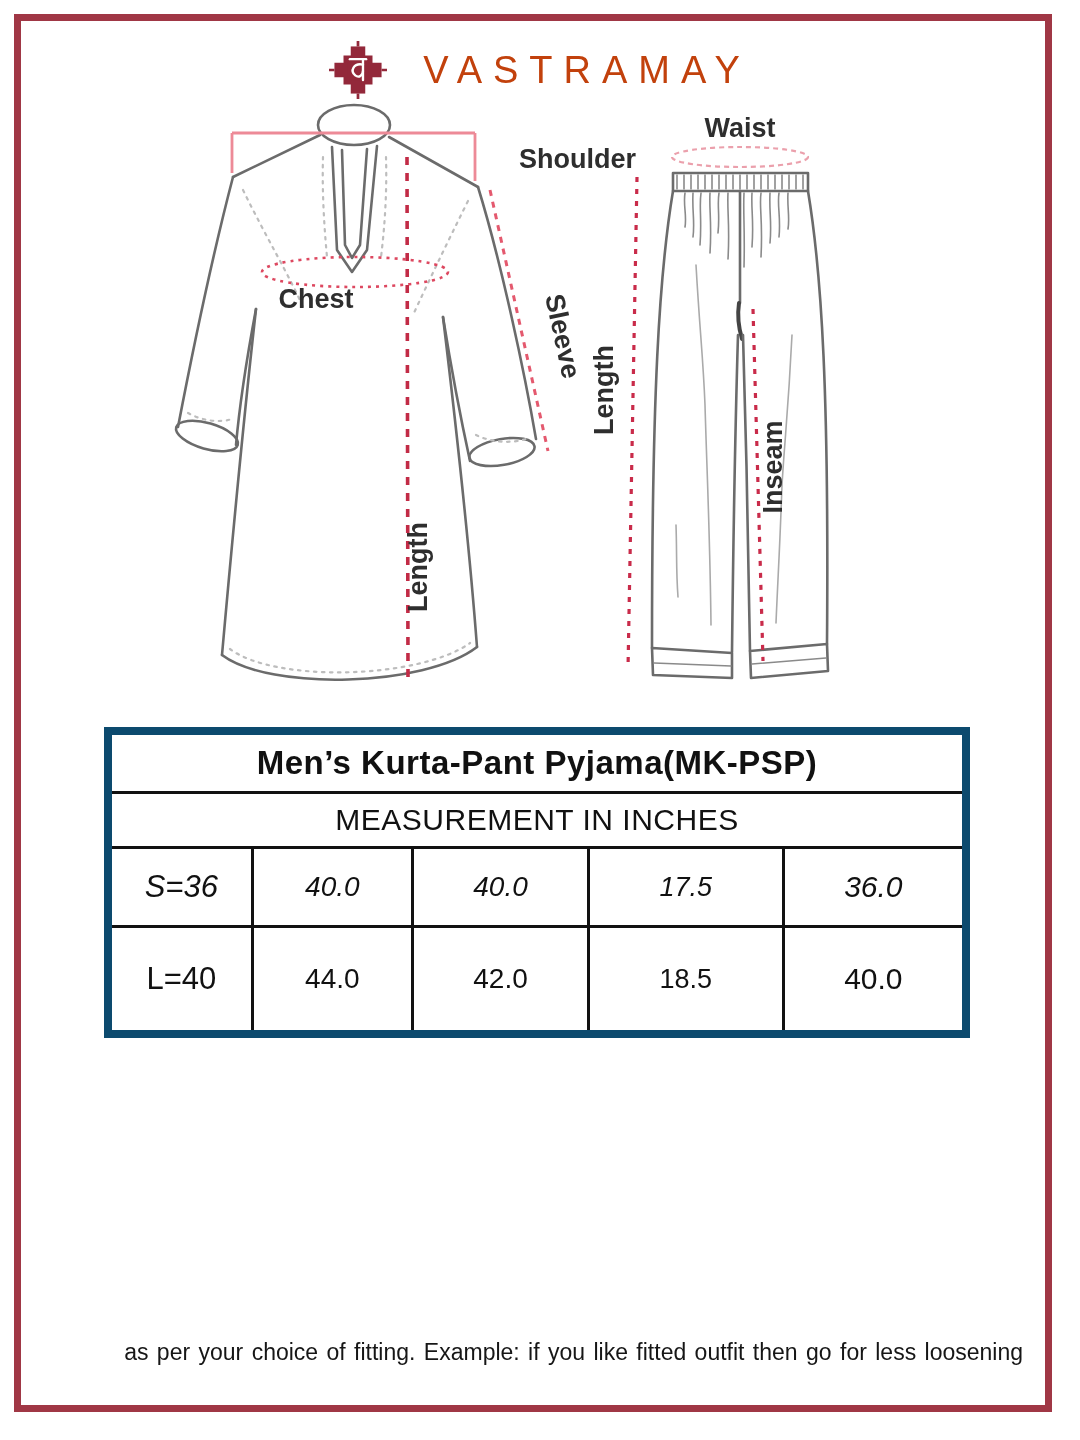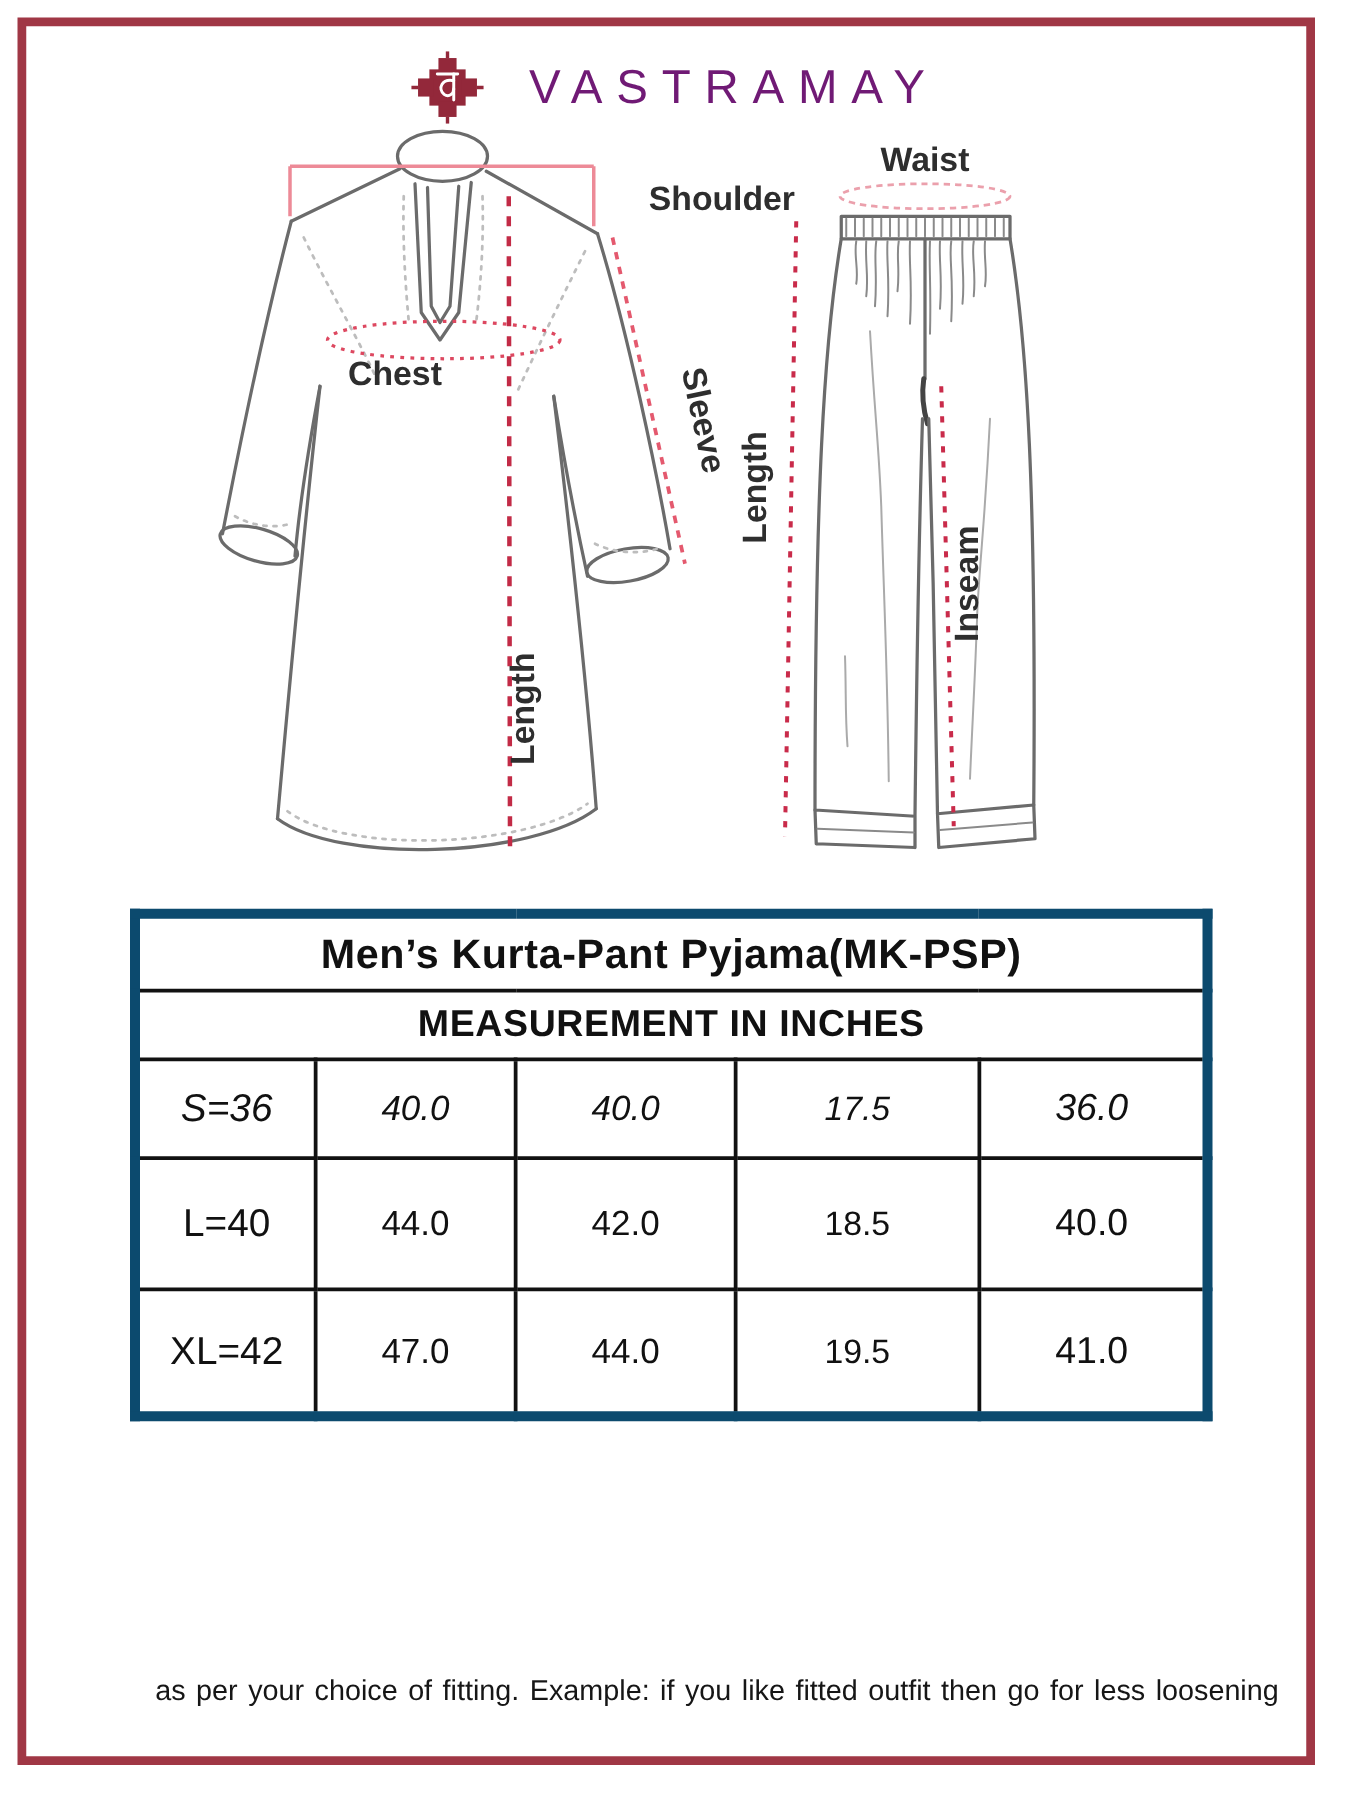--- a/index.html
+++ b/index.html
@@ -4,41 +4,41 @@
 <style>
   html,body{margin:0;padding:0;background:#ffffff;}
   .page{position:relative;width:1080px;height:1440px;background:#ffffff;overflow:hidden;
         font-family:"Liberation Sans",sans-serif;}
   .frame{position:absolute;left:14px;top:14px;width:1038px;height:1398px;
          border:7px solid #A03745;box-sizing:border-box;pointer-events:none;}
   
   .logo-row{position:absolute;left:0;right:0;top:40px;height:60px;
             display:flex;align-items:center;justify-content:center;gap:14px;}
   .logo-icon{width:58px;height:58px;display:block;}
-  .wordmark{font-size:38px;font-weight:400;color:#701a75;letter-spacing:11px;
+  .wordmark{font-size:38px;font-weight:400;color:#c2410c;letter-spacing:11px;
             padding-left:6px;white-space:nowrap;margin-left:16px;}
   
   .diagram{position:absolute;left:140px;top:95px;width:860px;height:628px;}
   .sketch{stroke:#6b6b6b;stroke-width:2.6;fill:none;stroke-linecap:round;stroke-linejoin:round;}
   .sketch-thin{stroke:#8a8a8a;stroke-width:1.6;fill:none;stroke-linecap:round;}
   .stitch{stroke:#bdbdbd;stroke-width:2.2;fill:none;stroke-dasharray:2.5 5.5;stroke-linecap:round;}
   .crease{stroke:#aaaaaa;stroke-width:1.6;fill:none;stroke-linecap:round;}
   .m-solid{stroke:#ED8A97;stroke-width:2.8;fill:none;}
   .m-dot{stroke:#DD4860;stroke-width:2.6;fill:none;stroke-dasharray:3 5;}
   .m-dash{stroke:#C22B46;stroke-width:3.6;fill:none;stroke-dasharray:8 8;}
   .m-dash2{stroke:#C92B4A;stroke-width:3.2;fill:none;stroke-dasharray:5 7;}
   .m-sleeve{stroke:#E4596E;stroke-width:3;fill:none;stroke-dasharray:6 6;}
   .m-waist{stroke:#EBA0AC;stroke-width:2.2;fill:none;stroke-dasharray:5 4;}
   .lbl{font-family:"Liberation Sans",sans-serif;font-size:27px;font-weight:700;fill:#2e2e2e;}
   
   .size-table{position:absolute;left:104px;top:727px;width:866px;border-collapse:collapse;
               table-layout:fixed;border:8px solid #0c4a6e;color:#111;}
   .size-table td{border:3px solid #111;text-align:center;vertical-align:middle;padding:0 6px;}
   .r-title td{height:56px;font-size:33px;font-weight:700;letter-spacing:.5px;}
-  .r-units td{height:52px;font-size:30px;font-weight:700;letter-spacing:.5px;}
+  .r-units td{height:52px;font-size:30px;font-weight:400;letter-spacing:.5px;}
   .r-head td{height:66px;font-size:30px;font-weight:700;line-height:1.1;}
   .r-s td{height:76px;font-style:italic;}
   .r-m td{height:92px;}
   .r-l td{height:102px;}
   .r-xl td{height:96px;}
   .c-size{font-size:31px;}
   .c-num{font-size:28px;}
   .c-sh{font-size:27px;margin-top:13px;}
   .c-bot{font-size:30px;}
   
@@ -174,27 +174,20 @@
         <td class="c-sh">17.5</td>
         <td class="c-bot">36.0</td>
       </tr>
       <tr class="r-l">
         <td class="c-size">L=40</td>
         <td class="c-num">44.0</td>
         <td class="c-num">42.0</td>
         <td class="c-sh">18.5</td>
         <td class="c-bot">40.0</td>
       </tr>
-      <tr class="r-xl">
-        <td class="c-size">XL=42</td>
-        <td class="c-num">47.0</td>
-        <td class="c-num">44.0</td>
-        <td class="c-sh">19.5</td>
-        <td class="c-bot">41.0</td>
-      </tr>
     </tbody>
   </table>
 
   <div class="note">
     <div class="note-l2">as per your choice of fitting. Example: if you like fitted outfit then go for less loosening</div>
   </div>
 
 </div>
 
 </body></html>

